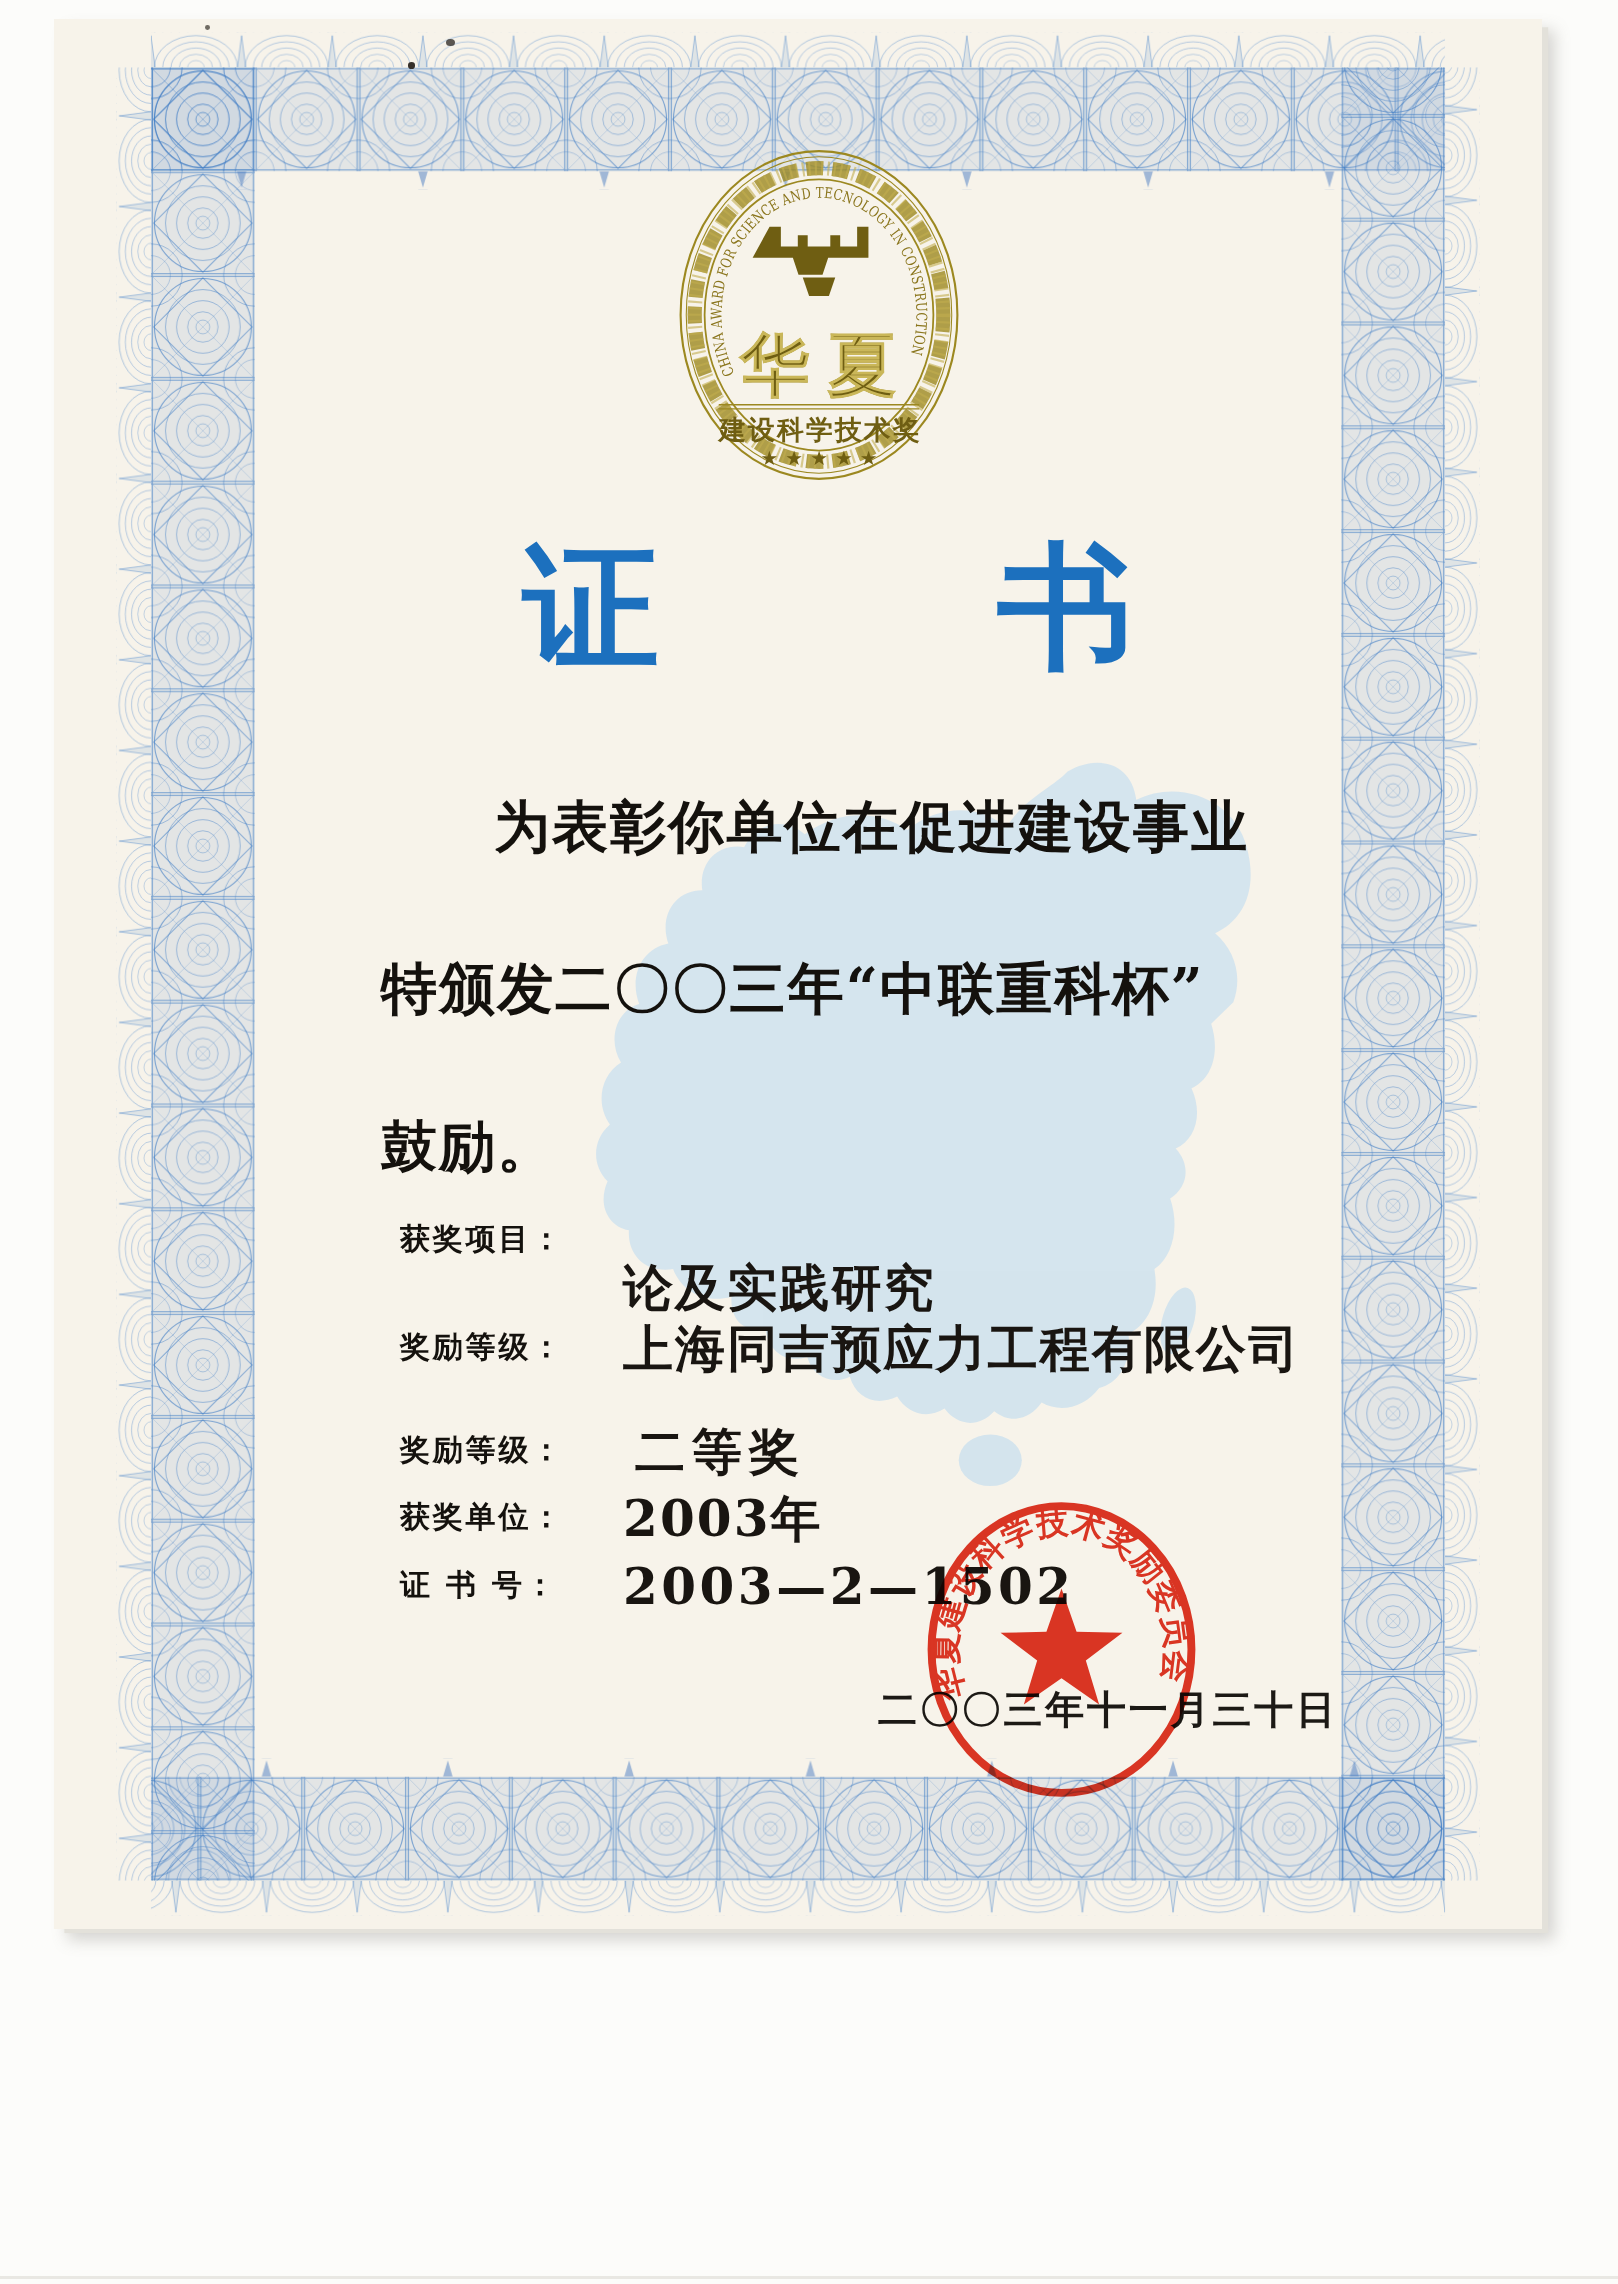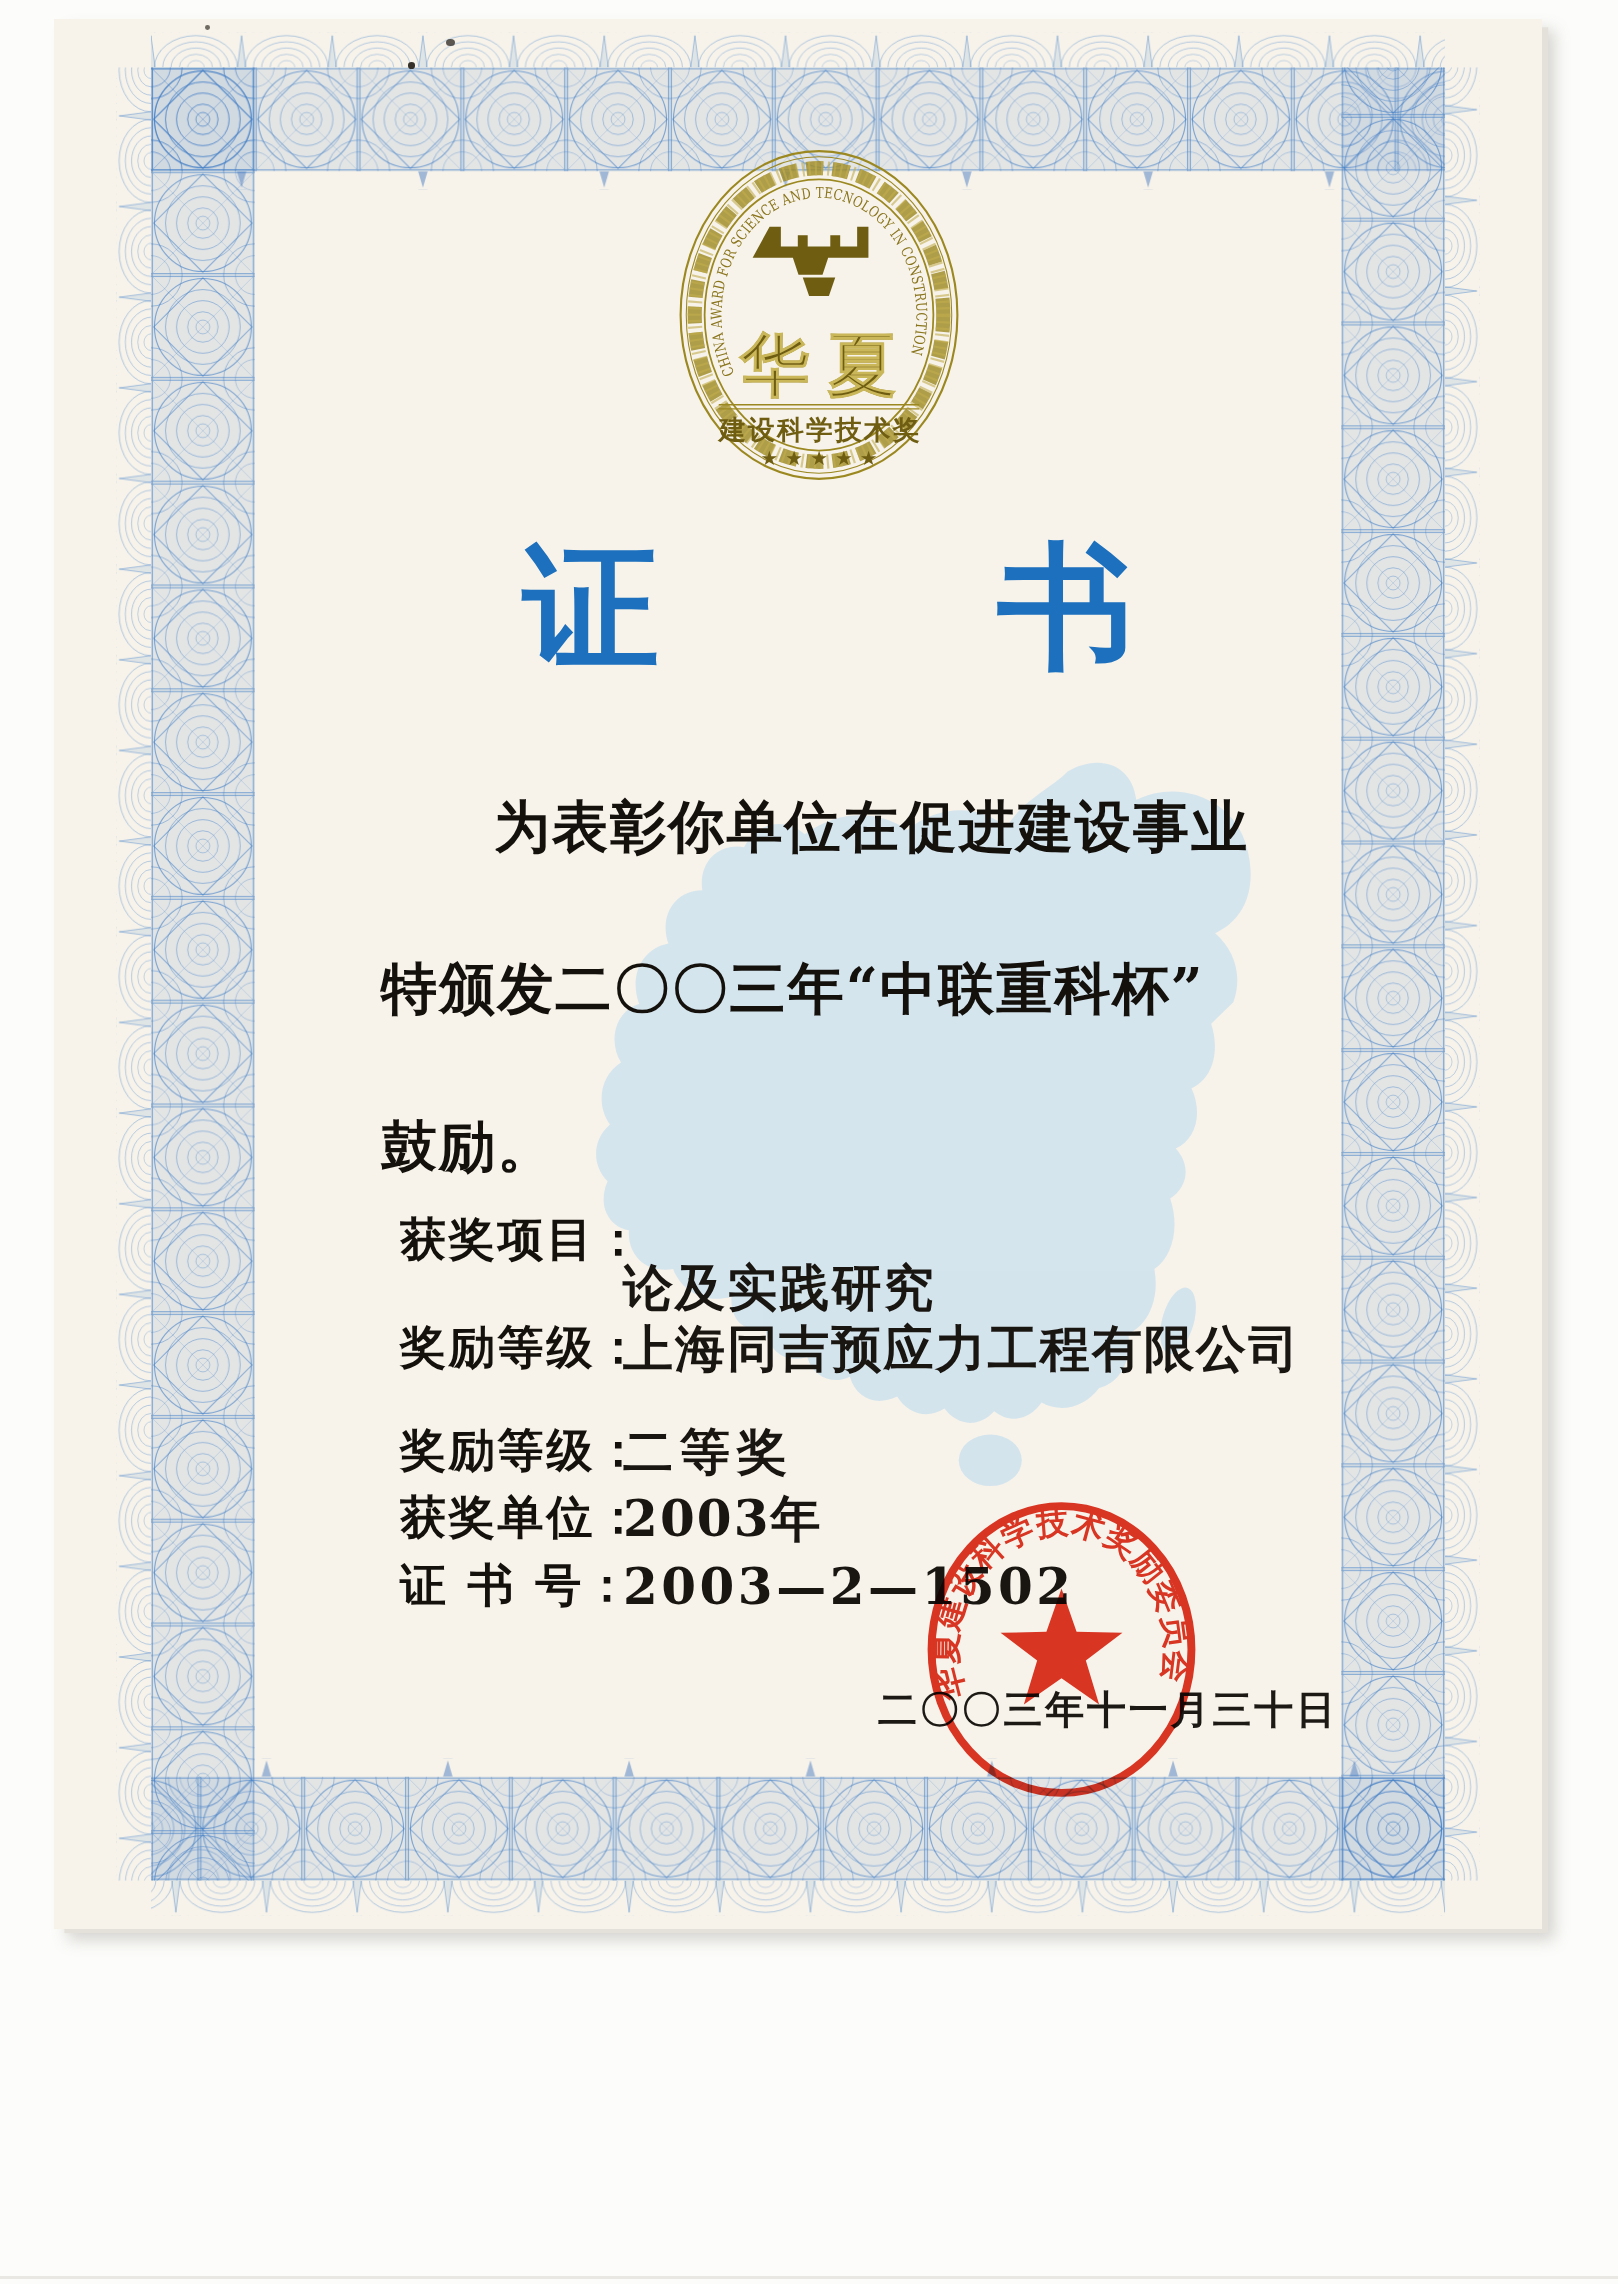--- a/index.html
+++ b/index.html
@@ -21,28 +21,28 @@
              font-family:"DejaVu Serif","DejaVu Sans",serif;font-weight:bold;
              font-size:56px;line-height:66px;letter-spacing:2.1px;}
   .bl1{left:440px;top:774px;}
   .bl2{left:327px;top:853px;}
   .bl3{left:327px;top:936px;}
   .bl4{left:327px;top:1015px;}
   .bl5{left:327px;top:1094px;text-align:center;}
 
   
   .flabel{position:absolute;white-space:nowrap;color:#14110d;z-index:4;
-          font-family:"DejaVu Sans",sans-serif;font-weight:bold;font-size:46px;
+          font-family:"DejaVu Sans",sans-serif;font-weight:bold;font-size:30px;
           line-height:54px;letter-spacing:2.8px;left:346px;}
   .fvalue{position:absolute;white-space:nowrap;color:#191511;z-index:4;
           font-family:"DejaVu Serif","DejaVu Sans",serif;font-weight:bold;font-size:50px;
           line-height:58px;letter-spacing:2.1px;left:569px;}
   .rowp1{top:1193px;} .rowp2{top:1240px;} .rowu{top:1301px;}
   .rowg{top:1404px;} .rowy{top:1471px;} .rown{top:1539px;}
-  .v-grade{letter-spacing:7px;}
+  .v-grade{letter-spacing:7px;margin-left:12px;}
   .v-number{letter-spacing:3.5px;}
 
   
   .date-line{position:absolute;left:824px;top:1667px;white-space:nowrap;z-index:3;
              font-family:"DejaVu Serif","DejaVu Sans",serif;font-weight:bold;color:#1c1915;
              font-size:39px;line-height:46px;letter-spacing:2.8px;}
 
   .border-svg{z-index:1;}
   .map-svg{z-index:2;}
   .goldseal-svg{z-index:3;}

